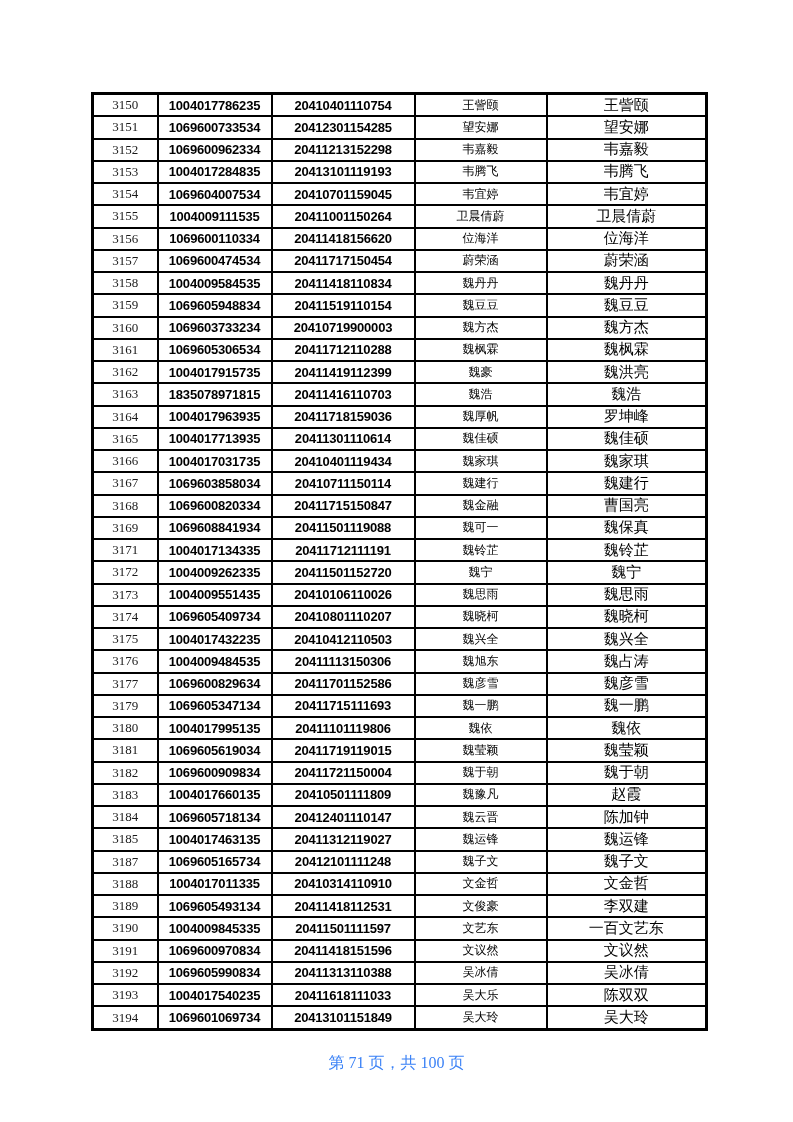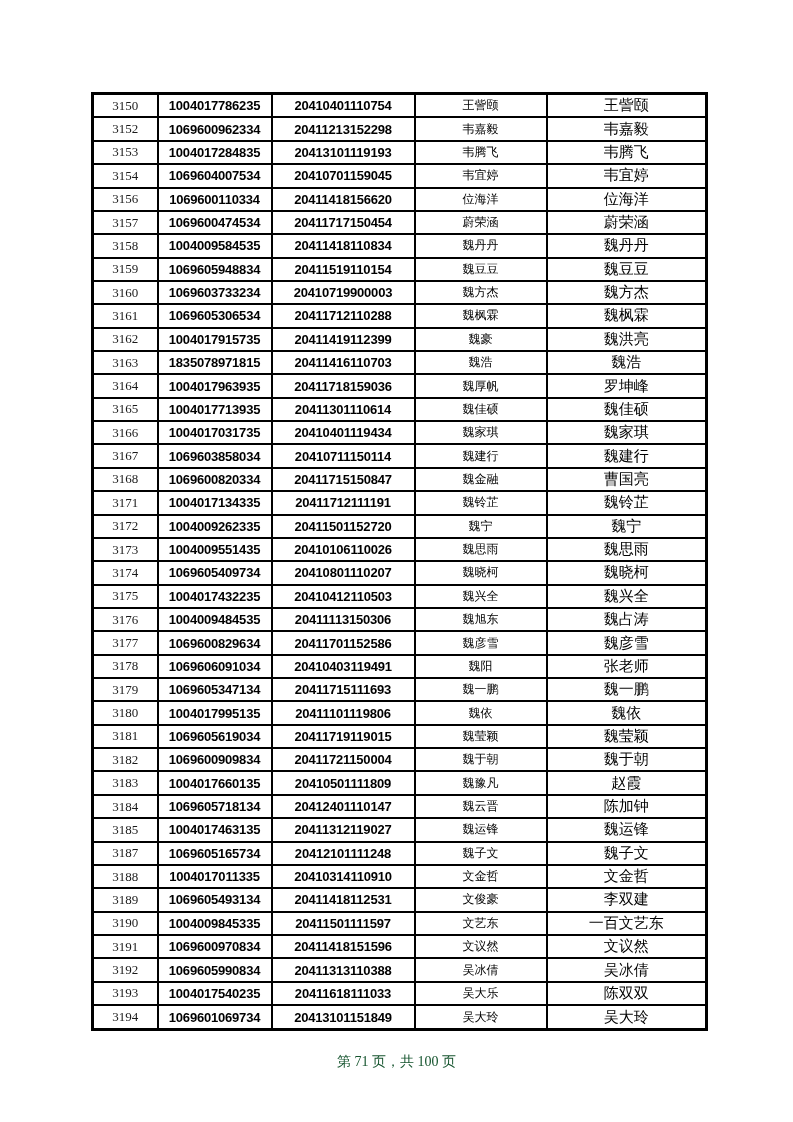--- a/index.html
+++ b/index.html
@@ -55,22 +55,22 @@
     font-family: "Liberation Serif", serif;
     font-size: 15px;
   }
   .footer {
     position: absolute;
     left: 0;
     top: 1053px;
     width: 100%;
     text-align: center;
     font-family: "Liberation Serif", serif;
-    font-size: 14px;
-    color: #14532d;
+    font-size: 16px;
+    color: #3b82f6;
   }
 </style>
 </head>
 <body>
 
 <div class="page">
 
   <table class="roster">
     <colgroup>
       <col style="width:65px">
@@ -81,20 +81,27 @@
     </colgroup>
     <tbody>
         <tr>
       <td class="seq">3150</td>
       <td class="num">1004017786235</td>
       <td class="num">20410401110754</td>
       <td class="name-small">王訾颐</td>
       <td class="name-large">王訾颐</td>
     </tr>
         <tr>
+      <td class="seq">3151</td>
+      <td class="num">1069600733534</td>
+      <td class="num">20412301154285</td>
+      <td class="name-small">望安娜</td>
+      <td class="name-large">望安娜</td>
+    </tr>
+        <tr>
       <td class="seq">3152</td>
       <td class="num">1069600962334</td>
       <td class="num">20411213152298</td>
       <td class="name-small">韦嘉毅</td>
       <td class="name-large">韦嘉毅</td>
     </tr>
         <tr>
       <td class="seq">3153</td>
       <td class="num">1004017284835</td>
       <td class="num">20413101119193</td>
@@ -102,20 +109,27 @@
       <td class="name-large">韦腾飞</td>
     </tr>
         <tr>
       <td class="seq">3154</td>
       <td class="num">1069604007534</td>
       <td class="num">20410701159045</td>
       <td class="name-small">韦宜婷</td>
       <td class="name-large">韦宜婷</td>
     </tr>
         <tr>
+      <td class="seq">3155</td>
+      <td class="num">1004009111535</td>
+      <td class="num">20411001150264</td>
+      <td class="name-small">卫晨倩蔚</td>
+      <td class="name-large">卫晨倩蔚</td>
+    </tr>
+        <tr>
       <td class="seq">3156</td>
       <td class="num">1069600110334</td>
       <td class="num">20411418156620</td>
       <td class="name-small">位海洋</td>
       <td class="name-large">位海洋</td>
     </tr>
         <tr>
       <td class="seq">3157</td>
       <td class="num">1069600474534</td>
       <td class="num">20411717150454</td>
@@ -193,20 +207,27 @@
       <td class="name-large">魏建行</td>
     </tr>
         <tr>
       <td class="seq">3168</td>
       <td class="num">1069600820334</td>
       <td class="num">20411715150847</td>
       <td class="name-small">魏金融</td>
       <td class="name-large">曹国亮</td>
     </tr>
         <tr>
+      <td class="seq">3169</td>
+      <td class="num">1069608841934</td>
+      <td class="num">20411501119088</td>
+      <td class="name-small">魏可一</td>
+      <td class="name-large">魏保真</td>
+    </tr>
+        <tr>
       <td class="seq">3171</td>
       <td class="num">1004017134335</td>
       <td class="num">20411712111191</td>
       <td class="name-small">魏铃芷</td>
       <td class="name-large">魏铃芷</td>
     </tr>
         <tr>
       <td class="seq">3172</td>
       <td class="num">1004009262335</td>
       <td class="num">20411501152720</td>
@@ -242,27 +263,20 @@
       <td class="name-large">魏占涛</td>
     </tr>
         <tr>
       <td class="seq">3177</td>
       <td class="num">1069600829634</td>
       <td class="num">20411701152586</td>
       <td class="name-small">魏彦雪</td>
       <td class="name-large">魏彦雪</td>
     </tr>
         <tr>
-      <td class="seq">3178</td>
-      <td class="num">1069606091034</td>
-      <td class="num">20410403119491</td>
-      <td class="name-small">魏阳</td>
-      <td class="name-large">张老师</td>
-    </tr>
-        <tr>
       <td class="seq">3179</td>
       <td class="num">1069605347134</td>
       <td class="num">20411715111693</td>
       <td class="name-small">魏一鹏</td>
       <td class="name-large">魏一鹏</td>
     </tr>
         <tr>
       <td class="seq">3180</td>
       <td class="num">1004017995135</td>
       <td class="num">20411101119806</td>

